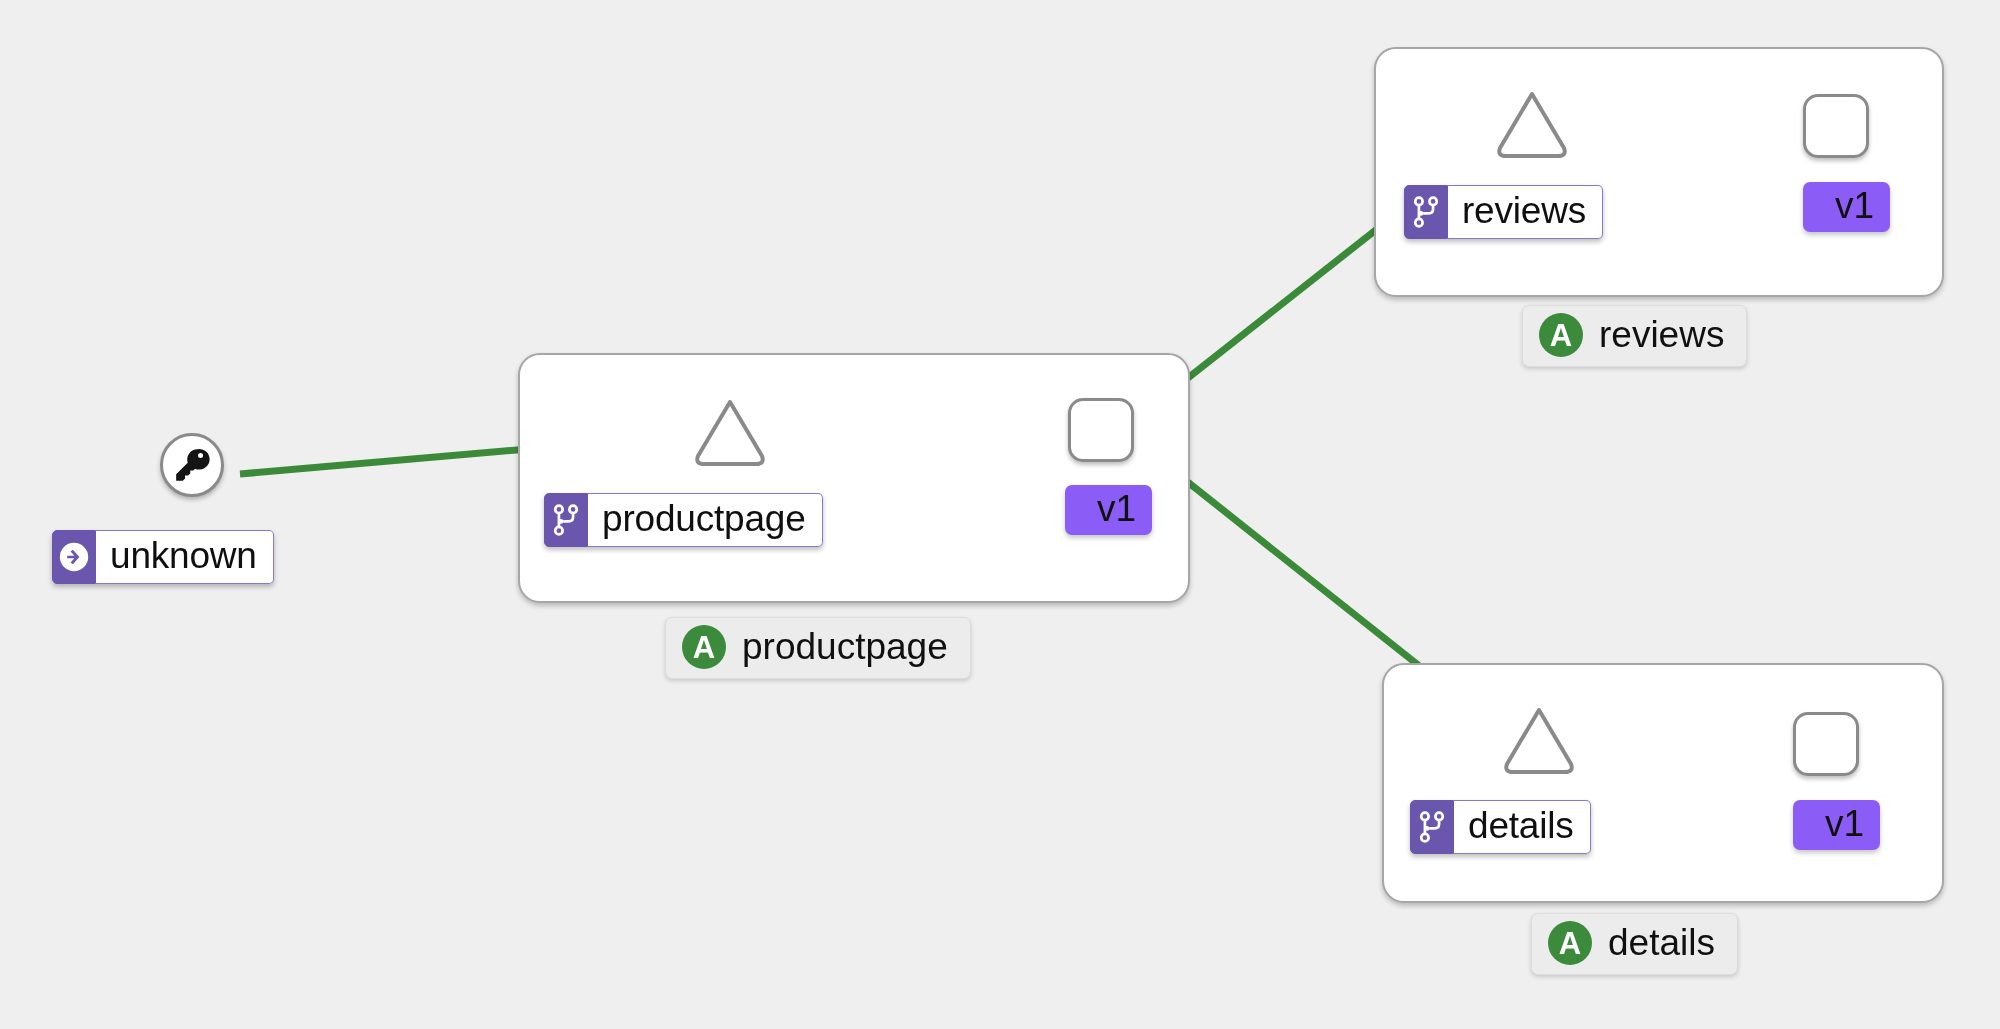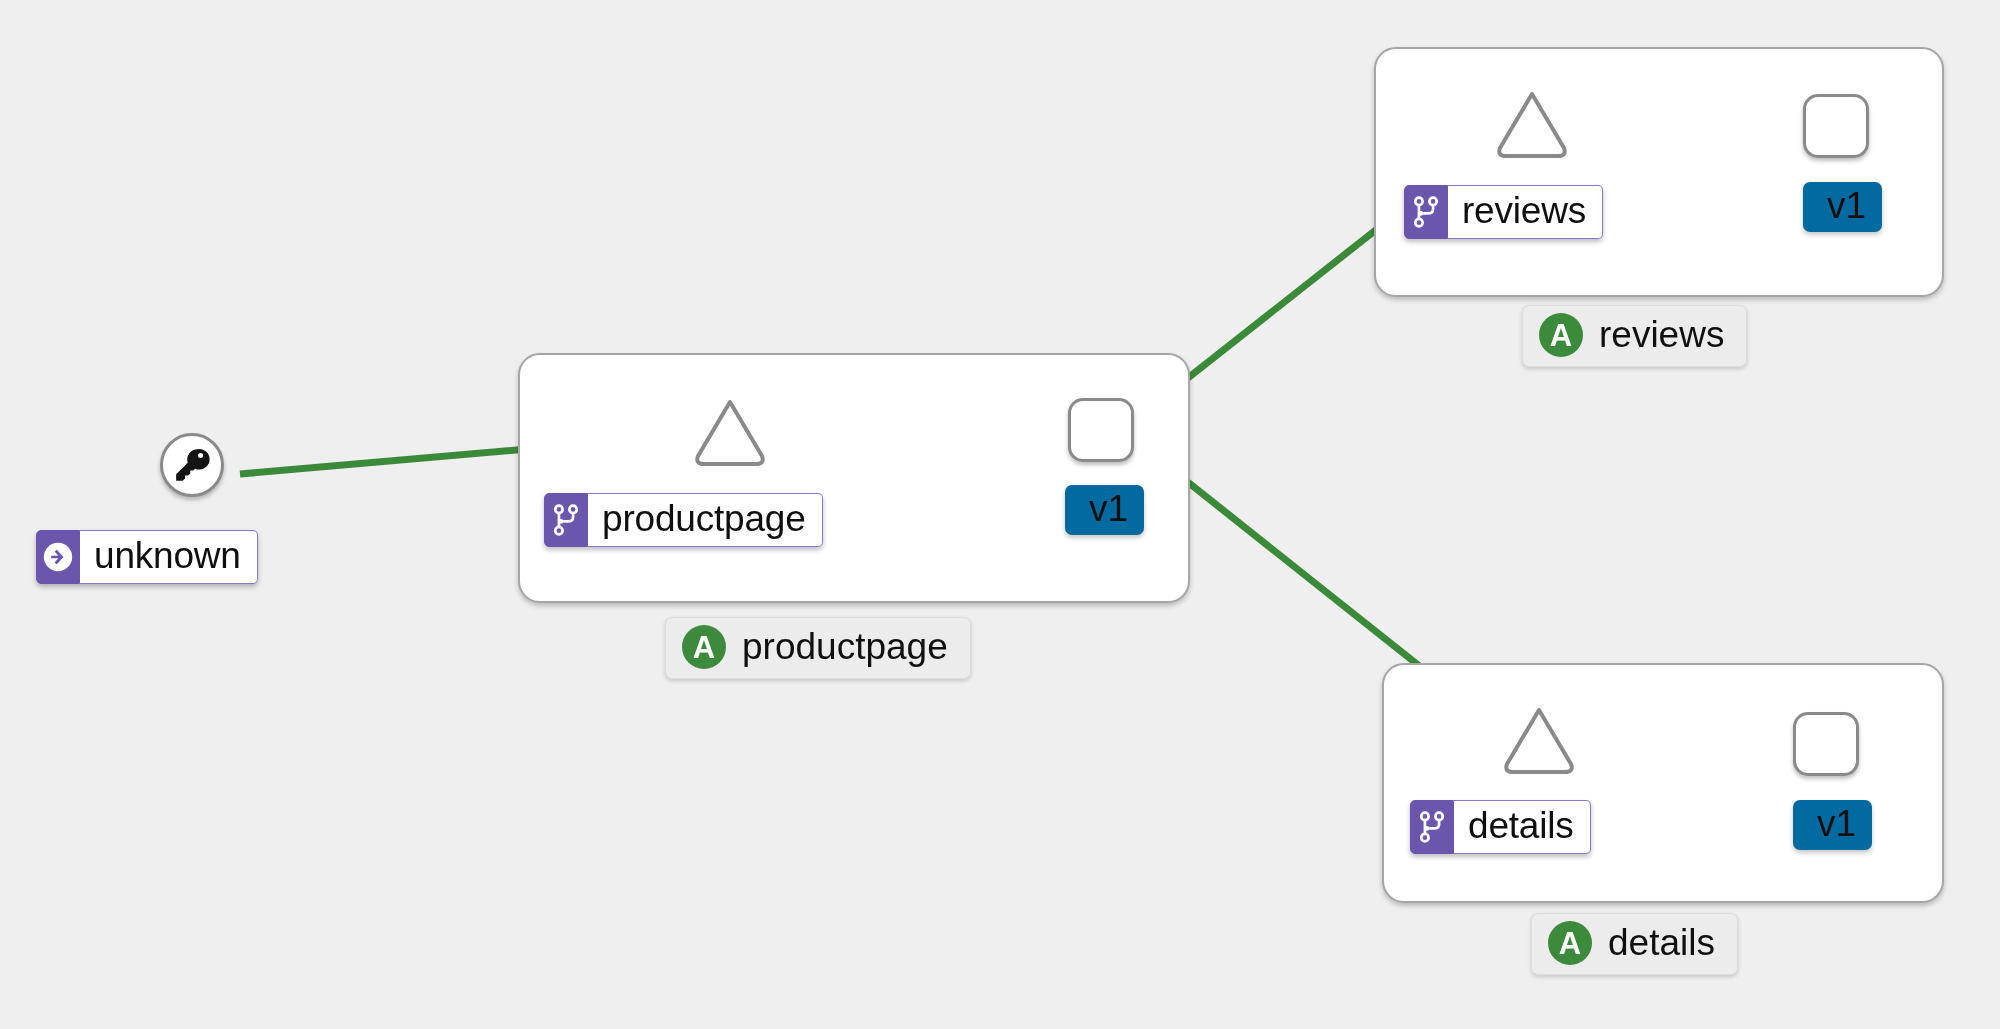--- a/index.html
+++ b/index.html
@@ -102,24 +102,24 @@
     padding: 5px 16px 7px 14px;
     font-size: 37px;
     line-height: 1.08;
     color: #0f0f0f;
     letter-spacing: -0.2px;
   }
 
   
   .version-label {
     position: absolute;
-    background: #0369a1;
+    background: #8b5cf6;
     border-radius: 7px;
     box-shadow: 0 3px 5px rgba(0,0,0,0.22);
-    padding: 4px 16px 6px 24px;
+    padding: 4px 16px 6px 32px;
     font-size: 37px;
     line-height: 1.08;
     color: #101010;
     white-space: nowrap;
   }
 
   
   .app-caption {
     position: absolute;
     display: flex;
@@ -194,21 +194,21 @@
   <div class="app-group" style="left:1374px; top:47px; width:570px; height:250px;"></div>
 
   <div class="app-group" style="left:1382px; top:663px; width:562px; height:240px;"></div>
 
   <div class="key-node" style="left:160px; top:433px;">
     <svg width="38" height="38" viewBox="0 0 24 24">
       <path fill="#141414" d="M15.5 2a6.5 6.5 0 0 0-6.2 8.5L2 17.8V22h4.2l1.4-1.4v-1.9h1.9l1.4-1.4v-1.9h1.9l1.1-1.1A6.5 6.5 0 1 0 15.5 2zm1.9 5.6a1.6 1.6 0 1 1 0-3.2 1.6 1.6 0 0 1 0 3.2z"></path>
     </svg>
   </div>
 
-  <div class="badge-label" style="left:36px; top:530px;">
+  <div class="badge-label" style="left:52px; top:530px;">
     <span class="badge-icon">
       <svg width="34" height="34" viewBox="0 0 24 24">
         <circle cx="12" cy="12" r="10" fill="#ffffff"></circle>
         <path fill="#6a57ad" d="M11.2 6.8l4.6 5.2-4.6 5.2-1.6-1.4 2.6-3H7.2v-1.6h5l-2.6-3z"></path>
       </svg>
     </span>
     <span class="badge-text">unknown</span>
   </div>
 
   <div class="svc-node" style="left:690px; top:396px;">

